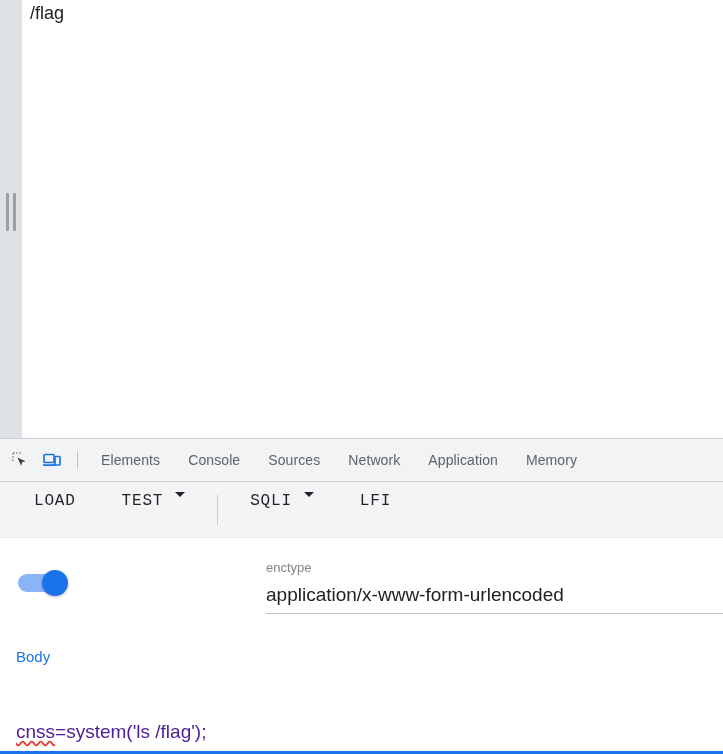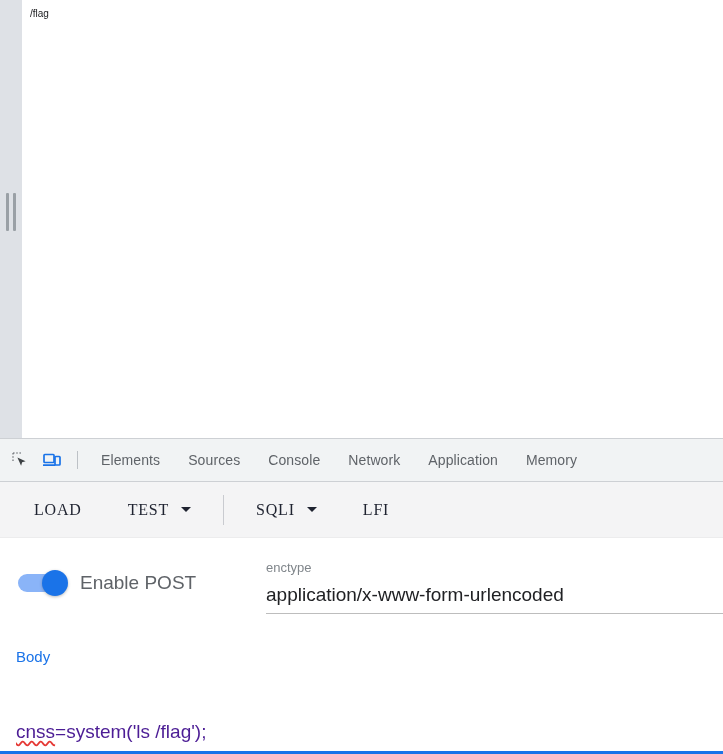--- a/index.html
+++ b/index.html
@@ -54,21 +54,21 @@
     left: 22px;
     top: 0;
     right: 0;
     height: 438px;
     background: #ffffff;
   }
   .page-text {
     position: absolute;
     left: 8px;
     top: 4px;
-    font-size: 10px;
+    font-size: 18px;
     line-height: 19px;
     color: #202124;
     font-family: "Liberation Sans", sans-serif;
     white-space: pre;
   }
 
   
   .devtools {
     position: absolute;
     left: 0;
@@ -127,32 +127,31 @@
     background: #f4f4f5;
     display: flex;
     align-items: center;
     padding-left: 18px;
     box-sizing: border-box;
     overflow: hidden;
     border-bottom: 1px solid #ececed;
   }
   .tb-btn {
     display: inline-flex;
-    align-items: center;
     height: 36px;
     padding: 0 16px;
     margin-right: 14px;
     font-size: 16px;
     font-weight: 500;
     letter-spacing: 0.8px;
     color: #1f2330;
     border-radius: 4px;
     white-space: nowrap;
     flex: 0 0 auto;
-    font-family: Liberation Serif, serif;
+    font-family: Liberation Mono, monospace;
   }
   .tb-btn .caret {
     margin-left: 12px;
     width: 0;
     height: 0;
     border-left: 5px solid transparent;
     border-right: 5px solid transparent;
     border-top: 5px solid #1f2330;
     display: inline-block;
   }
@@ -312,22 +311,22 @@
       <svg width="19" height="17" viewBox="0 0 19 17" aria-hidden="true">
         <rect x="1" y="2.5" width="10" height="8" rx="0.8" fill="none" stroke="#1a73e8" stroke-width="1.7"></rect>
         <rect x="12" y="4.5" width="5" height="8.5" rx="0.8" fill="none" stroke="#1a73e8" stroke-width="1.7"></rect>
         <path d="M0.3 13.2 H11.6" stroke="#1a73e8" stroke-width="1.7" stroke-linecap="round"></path>
       </svg>
     </div>
 
     <div class="dt-sep"></div>
 
     <div class="dt-tab">Elements</div>
+    <div class="dt-tab">Console</div>
     <div class="dt-tab">Sources</div>
-    <div class="dt-tab">Console</div>
     <div class="dt-tab">Network</div>
     <div class="dt-tab">Application</div>
     <div class="dt-tab">Memory</div>
   </div>
 
   <div class="app-toolbar">
     <div class="tb-btn">
       <span>LOAD</span>
     </div>
     <div class="tb-btn">
@@ -345,21 +344,20 @@
   </div>
 
   <div class="form-area">
 
     <div class="row-post">
 
       <div class="switch">
         <div class="track"></div>
         <div class="thumb"></div>
       </div>
-      <div class="switch-label">Enable POST</div>
 
       <div class="textfield">
         <div class="tf-label">enctype</div>
         <div class="tf-value">application/x-www-form-urlencoded</div>
       </div>
     </div>
 
     <div class="body-label">Body</div>
 
     <div class="body-field">

